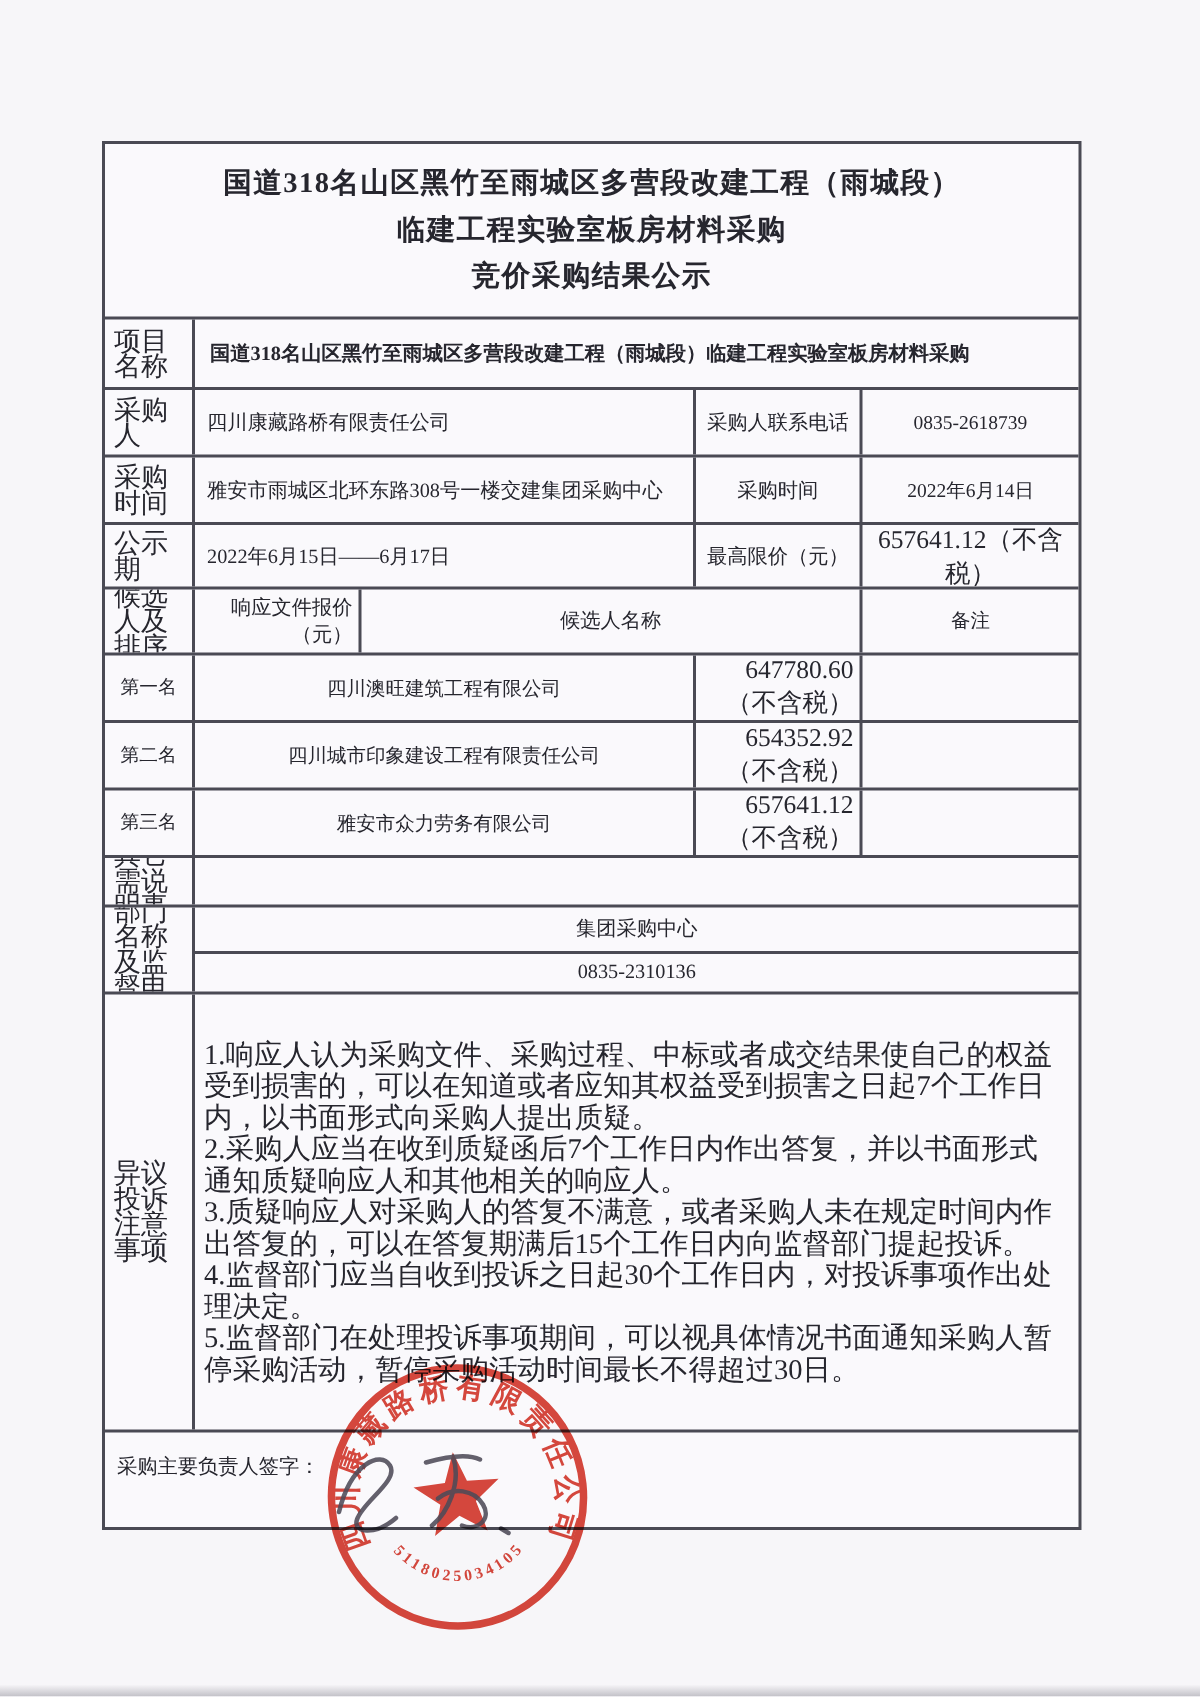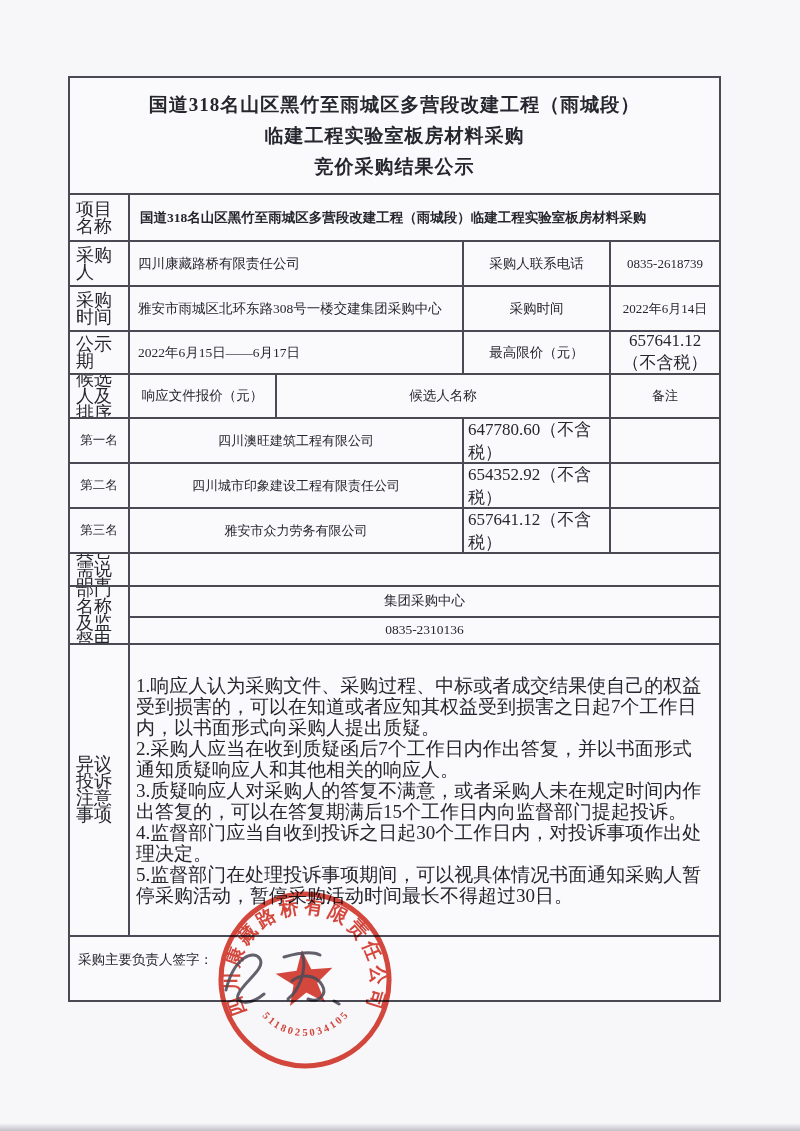--- a/index.html
+++ b/index.html
@@ -4,36 +4,36 @@
 <style>
   html,body{margin:0;padding:0;}
   body{
     width:800px;height:1131px;
     background:#f7f6f9;
     font-family:"Liberation Serif","DejaVu Serif",serif;
     color:#26262e;
     position:relative;
     overflow:hidden;
   }
-  .page{position:absolute;inset:0;}
+  .page{position:absolute;inset:0;margin-top:18px;}
   .scan-edge{
     position:absolute;left:0;bottom:0;width:100%;height:8px;
     background:linear-gradient(to bottom,rgba(150,148,158,0),rgba(150,148,158,.55));
   }
   .doc-table{
     position:absolute;left:68px;top:76px;width:653px;height:926px;
     border:2px solid #4a4a54;background:#faf9fc;box-sizing:border-box;
   }
   .row{display:flex;box-sizing:border-box;border-top:2px solid #4a4a54;}
   .row.first{border-top:none;}
   .cell{box-sizing:border-box;display:flex;align-items:center;overflow:hidden;}
   .cell.rb{border-right:2px solid #4a4a54;}
   .lab{width:60px;flex:none;padding:2px 6px;font-size:18px;line-height:17px;}
   .c2{width:334px;flex:none;padding:2px 8px;font-size:13.5px;}
-  .c3{width:147px;flex:none;justify-content:center;text-align:left;font-size:13.5px;padding:2px 4px;}
+  .c3{width:111px;flex:none;justify-content:center;text-align:right;font-size:13.5px;padding:2px 4px;}
   .c4{flex:1;justify-content:center;text-align:center;font-size:13px;padding:2px 4px;}
   .wide{flex:1;padding:2px 10px;font-size:13.5px;}
   .center{justify-content:center;text-align:center;}
   .title-block{
     height:115px;display:flex;flex-direction:column;justify-content:center;
     align-items:center;text-align:center;
     font-weight:bold;font-size:19px;line-height:31px;letter-spacing:1px;
   }
   .bold{font-weight:bold;}
   .rank{font-size:12.5px;justify-content:center;text-align:center;padding:2px 2px;}

